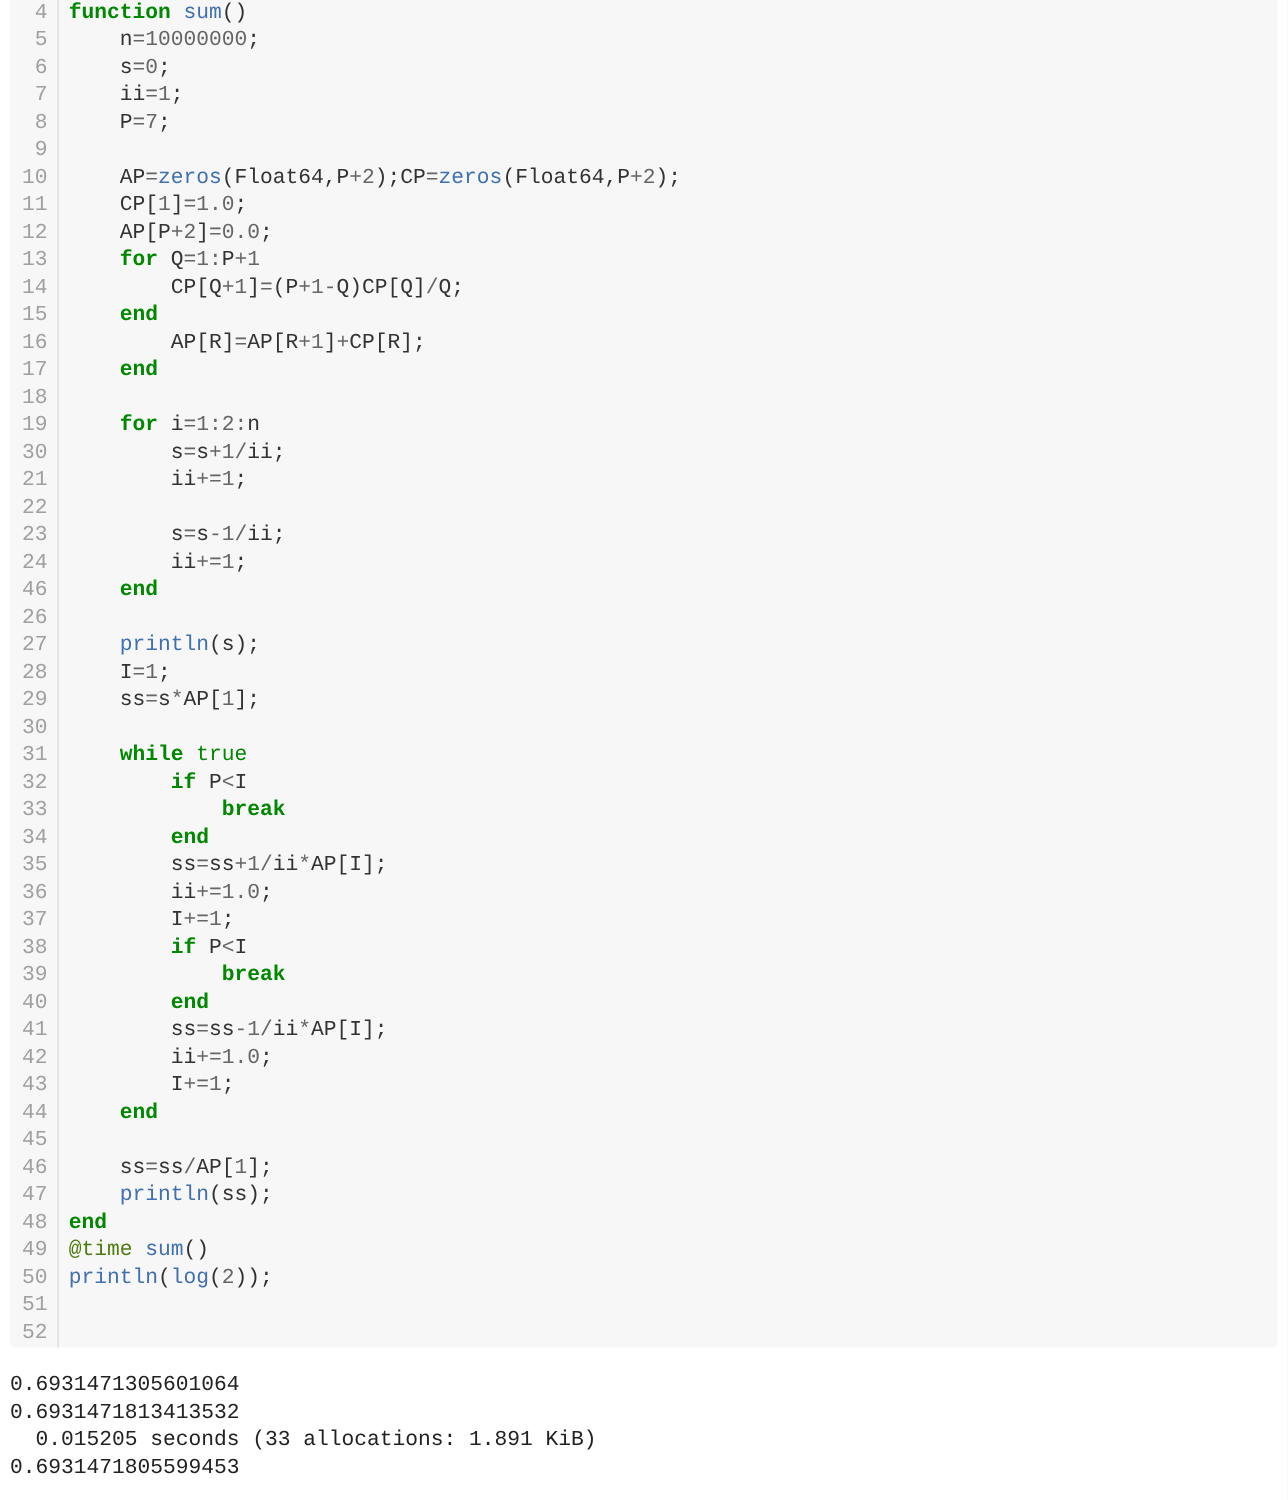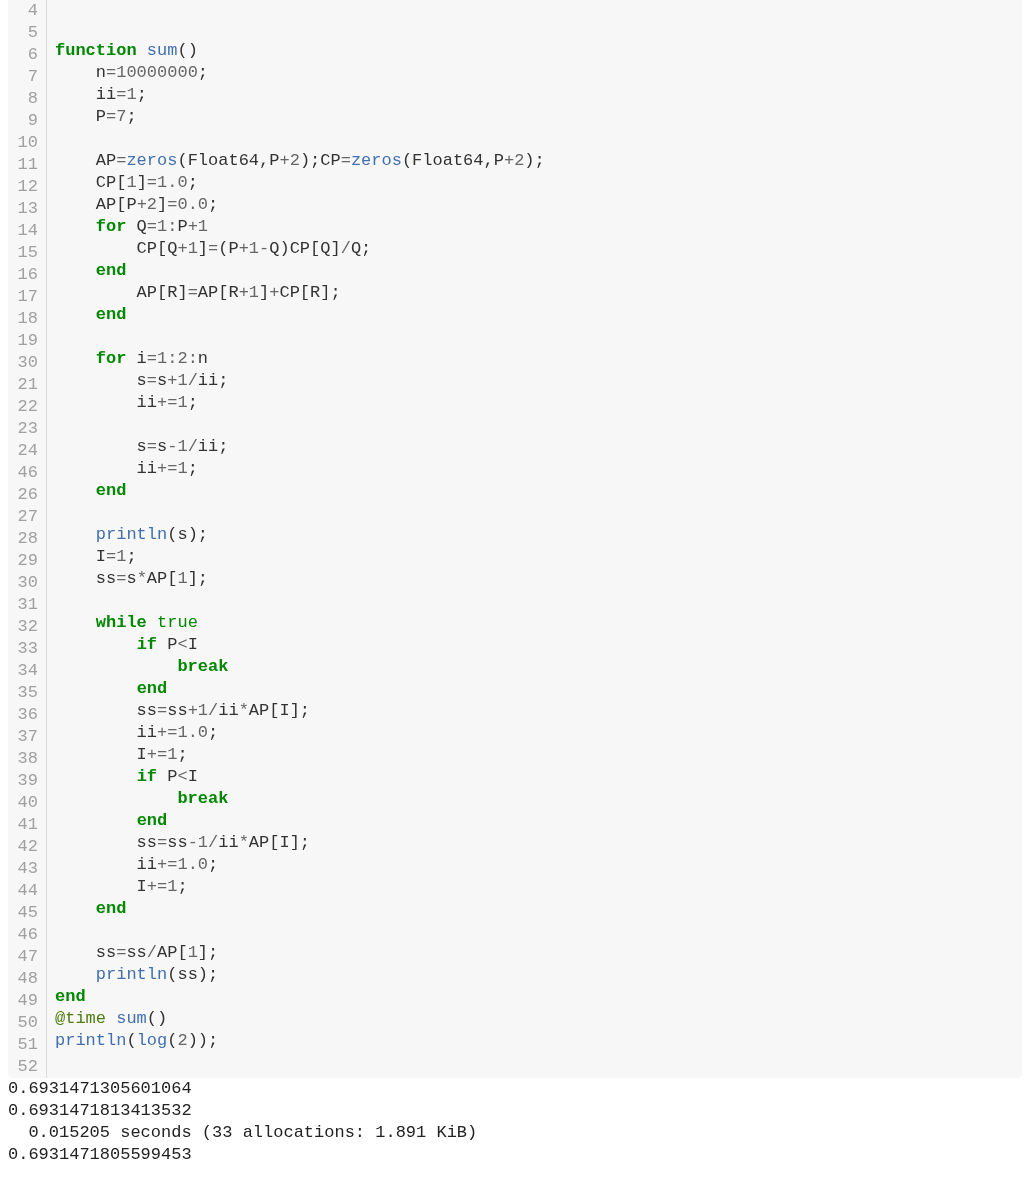--- a/index.html
+++ b/index.html
@@ -19,41 +19,40 @@
       padding: 0 8px;
       text-align: right;
       color: #a0a0a0;
       user-select: none;
       min-width: 22px;
       border-right: 1px solid #d9d9d6;
     }
     .lines {
       flex: 1;
       padding-left: 8px;
-      margin-top: 40px;
     }
     .line {
       height: 22px;
       line-height: 22px;
       white-space: pre;
       font-size: 17px;
     }
     .gline {
       height: 22px;
       line-height: 22px;
     }
     .kw { color: #008800; font-weight: bold; }
     .fn { color: #4070b0; }
     .num { color: #666666; }
     .op { color: #666666; }
     .mac { color: #4d7c0f; }
     .lit { color: #008800; text-align: right; }
     .txt { color: #333333; }
     .output {
-      margin: 0 8px 0 8px;
+      margin: 20px 8px 0 8px;
       white-space: pre;
       font-size: 17px;
       line-height: 22px;
       color: #222;
     }
   </style>
 </head>
 <body>
 
 <div class="code-block">
@@ -104,20 +103,21 @@
       <div class="gline">47</div>
       <div class="gline">48</div>
       <div class="gline">49</div>
       <div class="gline">50</div>
       <div class="gline">51</div>
       <div class="gline">52</div>
     </div>
   <div class="lines" id="lines">
       <div class="line"><span class="kw">function</span><span class="txt"> </span><span class="fn">sum</span><span class="txt">()</span></div>
       <div class="line"><span class="txt">    n</span><span class="op">=</span><span class="num">10000000</span><span class="txt">;</span></div>
+      <div class="line"><span class="txt">    s</span><span class="op">=</span><span class="num">0</span><span class="txt">;</span></div>
       <div class="line"><span class="txt">    ii</span><span class="op">=</span><span class="num">1</span><span class="txt">;</span></div>
       <div class="line"><span class="txt">    P</span><span class="op">=</span><span class="num">7</span><span class="txt">;</span></div>
       <div class="line"></div>
       <div class="line"><span class="txt">    AP</span><span class="op">=</span><span class="fn">zeros</span><span class="txt">(Float64,P</span><span class="op">+</span><span class="num">2</span><span class="txt">);CP</span><span class="op">=</span><span class="fn">zeros</span><span class="txt">(Float64,P</span><span class="op">+</span><span class="num">2</span><span class="txt">);</span></div>
       <div class="line"><span class="txt">    CP[</span><span class="num">1</span><span class="txt">]</span><span class="op">=</span><span class="num">1.0</span><span class="txt">;</span></div>
       <div class="line"><span class="txt">    AP[P</span><span class="op">+</span><span class="num">2</span><span class="txt">]</span><span class="op">=</span><span class="num">0.0</span><span class="txt">;</span></div>
       <div class="line"><span class="txt">    </span><span class="kw">for</span><span class="txt"> Q</span><span class="op">=</span><span class="num">1</span><span class="op">:</span><span class="txt">P</span><span class="op">+</span><span class="num">1</span></div>
       <div class="line"><span class="txt">        CP[Q</span><span class="op">+</span><span class="num">1</span><span class="txt">]</span><span class="op">=</span><span class="txt">(P</span><span class="op">+</span><span class="num">1</span><span class="op">-</span><span class="txt">Q)CP[Q]</span><span class="op">/</span><span class="txt">Q;</span></div>
       <div class="line"><span class="txt">    </span><span class="kw">end</span></div>
       <div class="line"><span class="txt">        AP[R]</span><span class="op">=</span><span class="txt">AP[R</span><span class="op">+</span><span class="num">1</span><span class="txt">]</span><span class="op">+</span><span class="txt">CP[R];</span></div>

